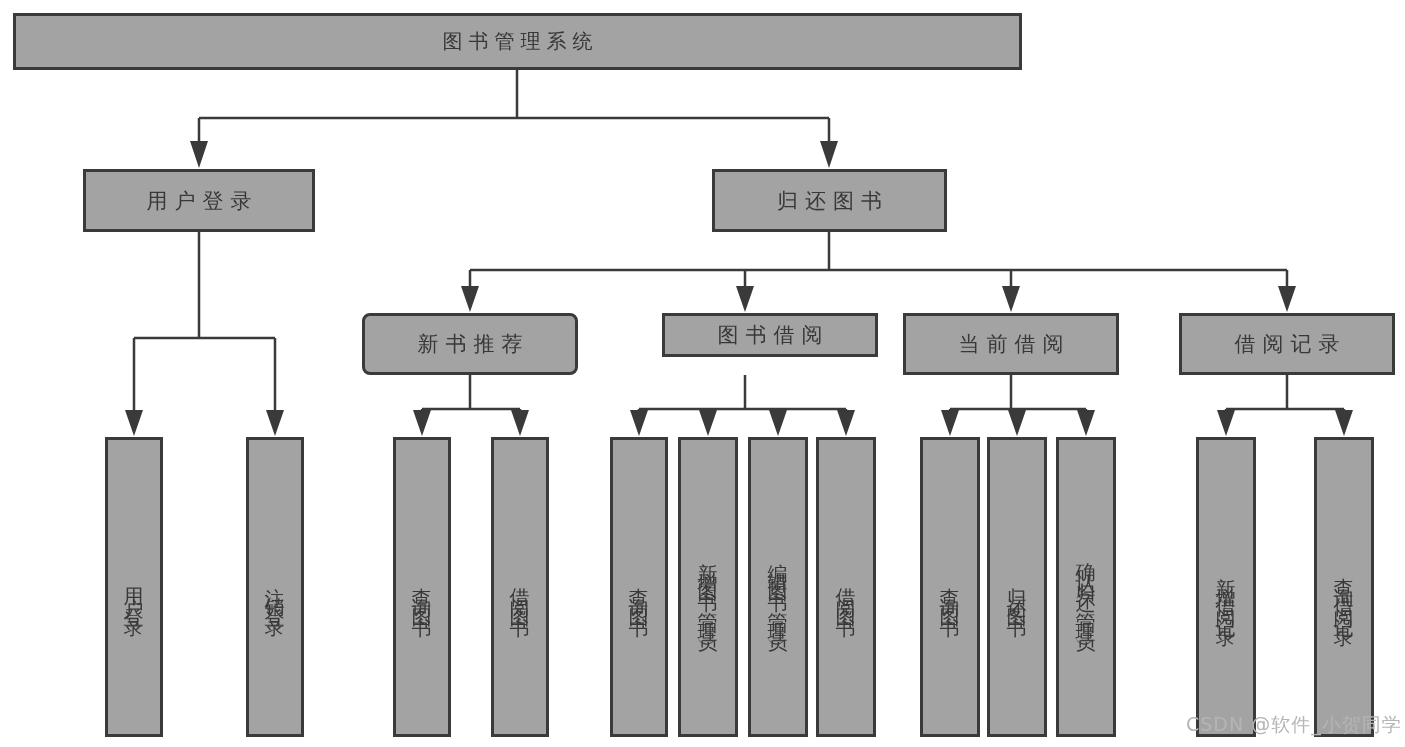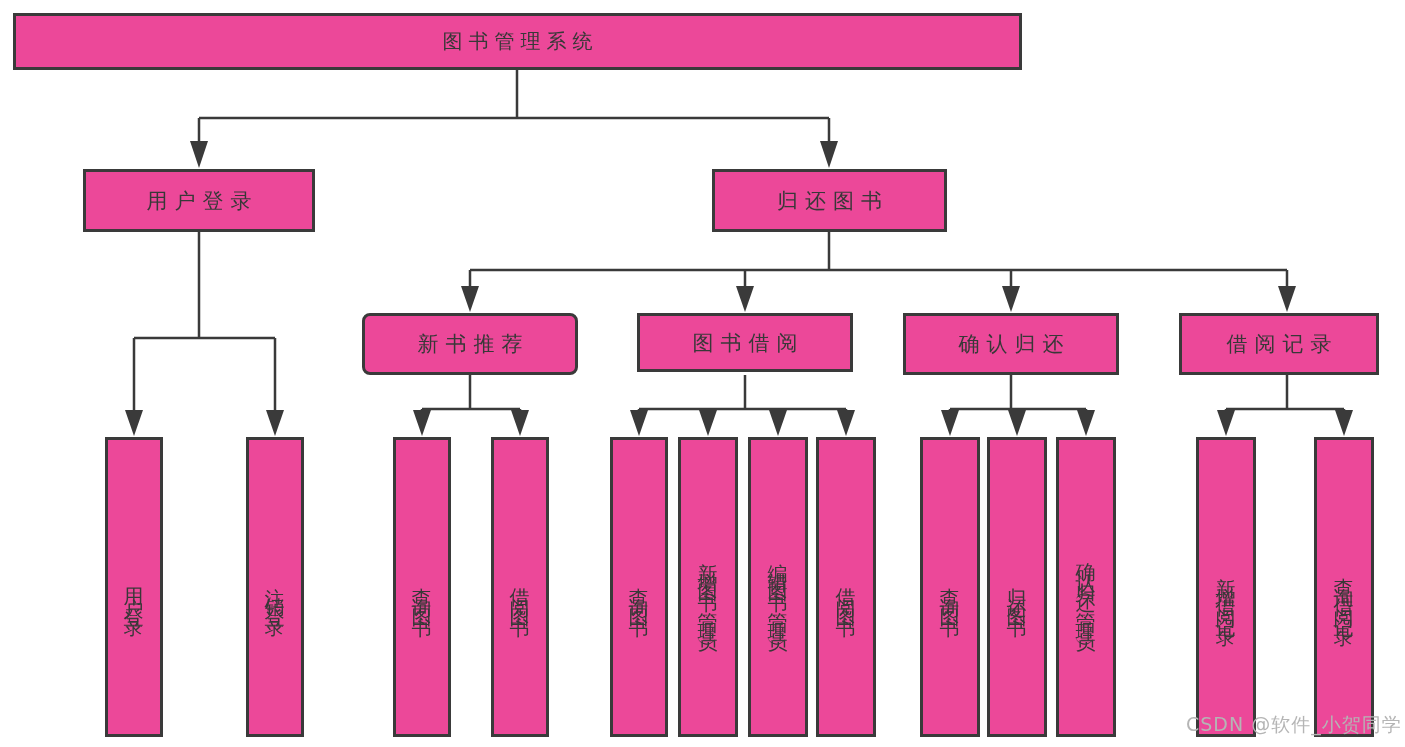--- a/index.html
+++ b/index.html
@@ -2,21 +2,21 @@
 <html><head>
 <meta charset="utf-8">
 <style>
   html,body{margin:0;padding:0;background:#ffffff;}
   #canvas{
     position:relative;width:1405px;height:747px;background:#ffffff;overflow:hidden;
     font-family:"DejaVu Sans","Liberation Sans",sans-serif;color:#3a3a3a;
   }
   #connectors{position:absolute;left:0;top:0;}
   .node{
-    position:absolute;box-sizing:border-box;background:#ec4899;
+    position:absolute;box-sizing:border-box;background:#a3a3a3;
     border:3px solid #3a3a3a;display:flex;align-items:center;justify-content:center;
     text-align:center;color:#383838;
   }
   .h-label{font-size:21px;letter-spacing:7px;padding-left:7px;white-space:nowrap;}
   .root-label{font-size:20px;letter-spacing:6px;padding-left:6px;}
   .leaf{
     writing-mode:vertical-rl;text-orientation:mixed;
     font-size:20px;letter-spacing:10px;line-height:1;
     padding-top:10px;
   }
@@ -67,23 +67,23 @@
     <polygon points="1217,410 1235,410 1226,436"></polygon>
     <polygon points="1335,410 1353,410 1344,436"></polygon>
   </svg>
 
   <div class="node root-label" style="left:13px;top:13px;width:1009px;height:57px;">图书管理系统</div>
 
   <div class="node h-label" style="left:83px;top:169px;width:232px;height:63px;">用户登录</div>
   <div class="node h-label" style="left:712px;top:169px;width:235px;height:63px;">归还图书</div>
 
   <div class="node h-label" style="left:362px;top:313px;width:216px;height:62px;border-radius:8px;">新书推荐</div>
-  <div class="node h-label" style="left:637px;top:313px;width:216px;height:59px;">图书借阅</div>
-  <div class="node h-label" style="left:903px;top:313px;width:216px;height:62px;">确认归还</div>
-  <div class="node h-label" style="left:1179px;top:313px;width:200px;height:62px;">借阅记录</div>
+  <div class="node h-label" style="left:662px;top:313px;width:216px;height:44px;">图书借阅</div>
+  <div class="node h-label" style="left:903px;top:313px;width:216px;height:62px;">当前借阅</div>
+  <div class="node h-label" style="left:1179px;top:313px;width:216px;height:62px;">借阅记录</div>
 
   <div class="node leaf" style="left:105px;top:437px;width:58px;height:300px;">用户登录</div>
   <div class="node leaf" style="left:246px;top:437px;width:58px;height:300px;">注销登录</div>
 
   <div class="node leaf" style="left:393px;top:437px;width:58px;height:300px;">查询图书</div>
   <div class="node leaf" style="left:491px;top:437px;width:58px;height:300px;">借阅图书</div>
 
   <div class="node leaf" style="left:610px;top:437px;width:58px;height:300px;">查询图书</div>
   <div class="node leaf" style="left:678px;top:437px;width:60px;height:300px;">新增图书（管理员）</div>
   <div class="node leaf" style="left:748px;top:437px;width:60px;height:300px;">编辑图书（管理员）</div>

